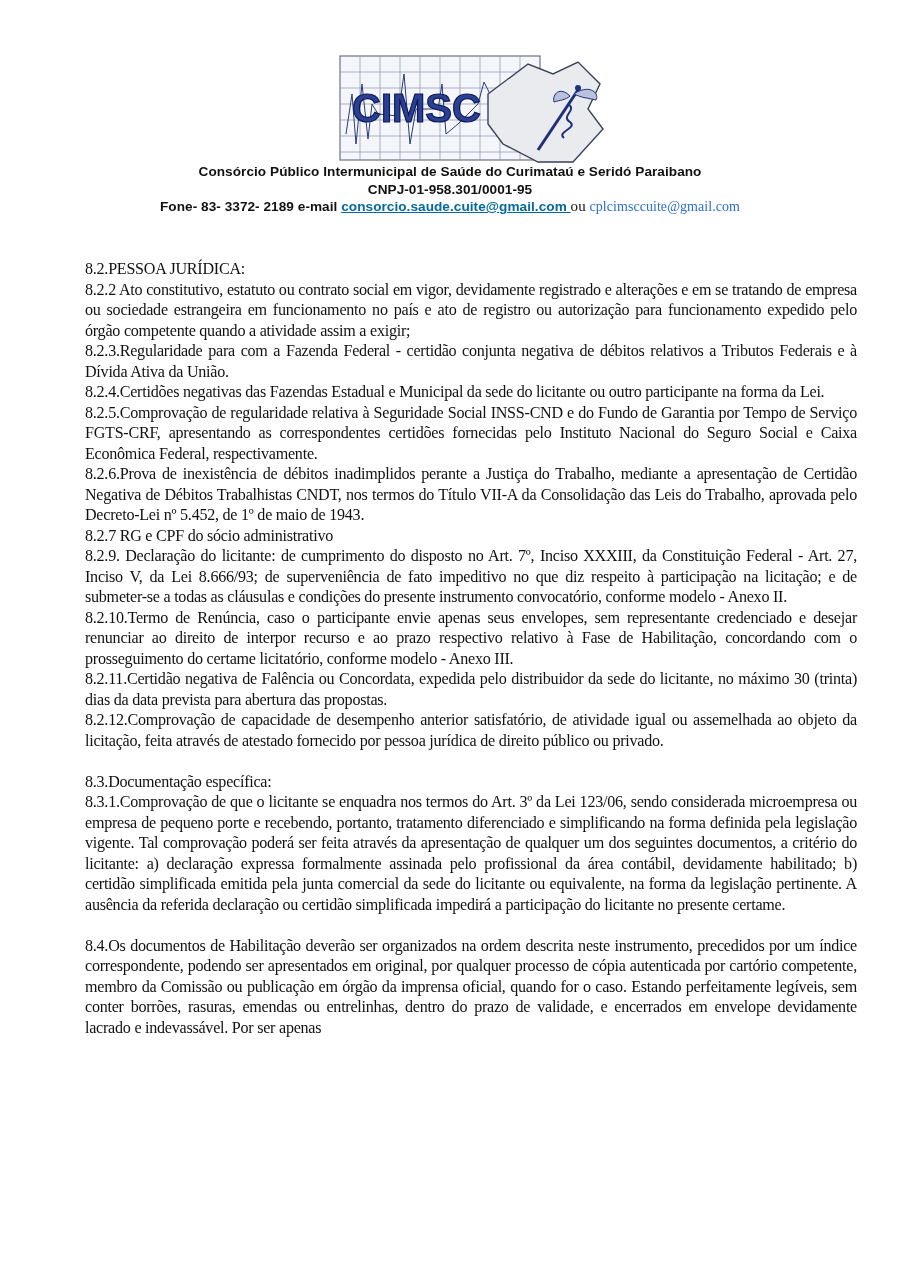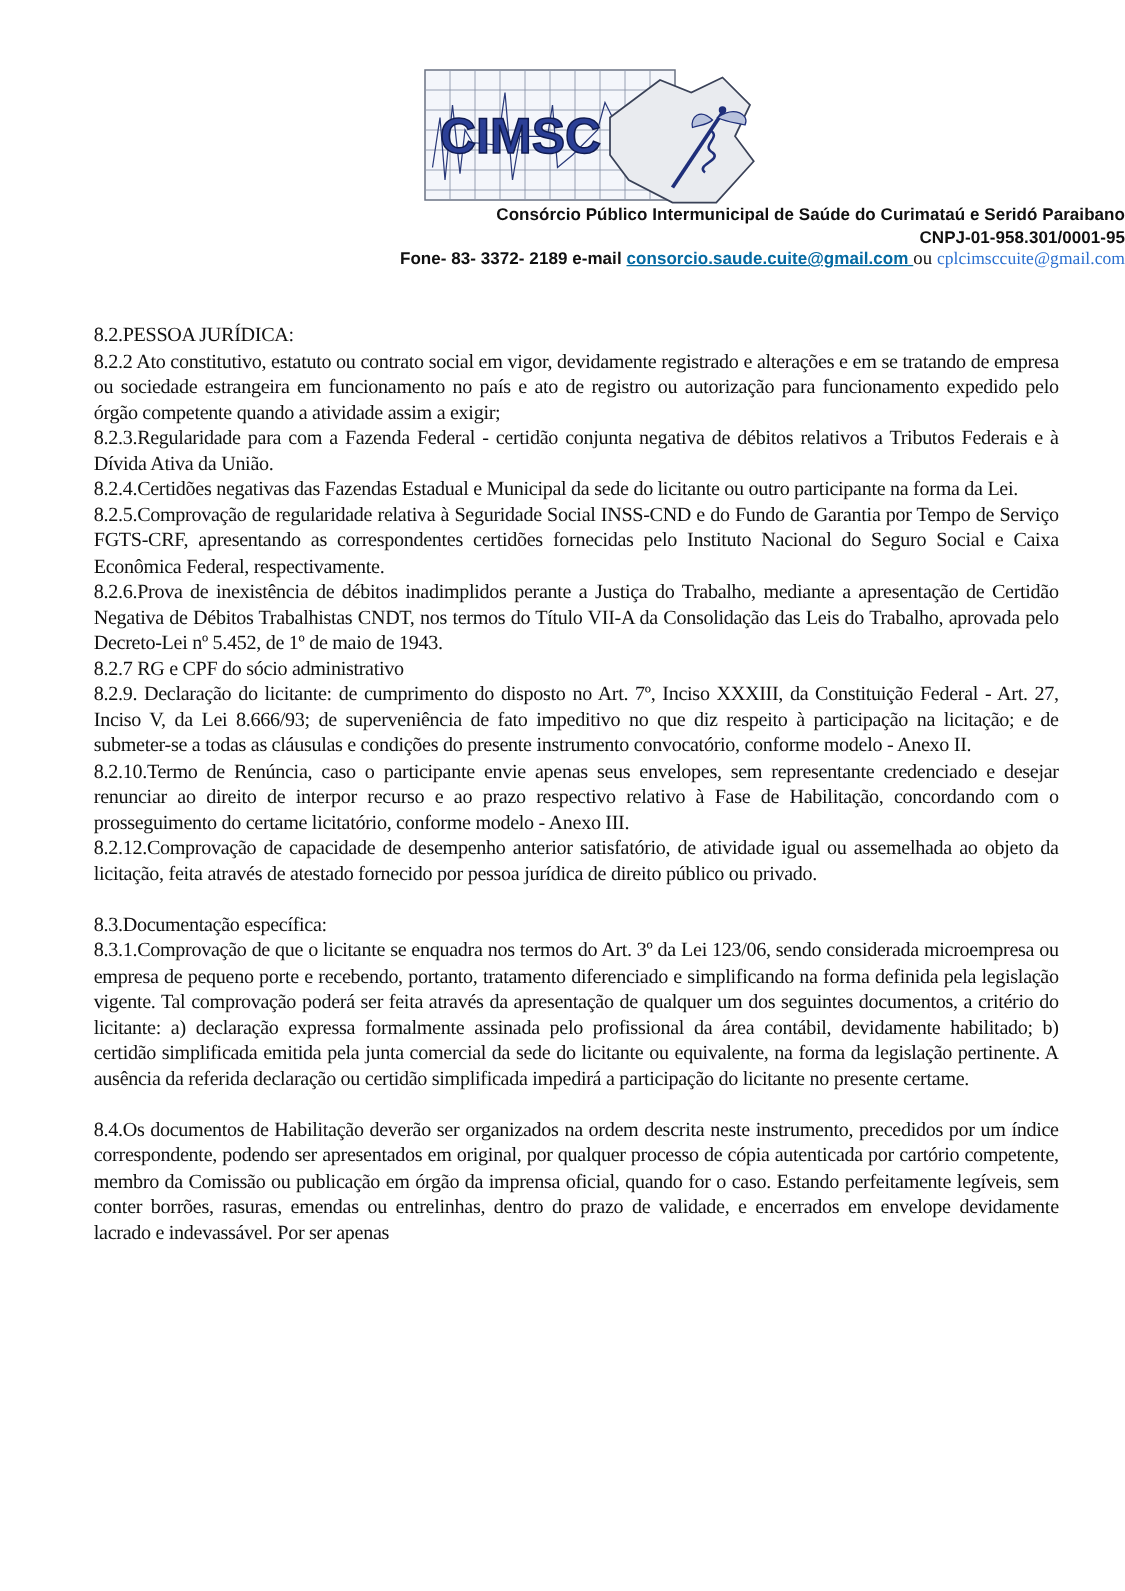--- a/index.html
+++ b/index.html
@@ -1,30 +1,30 @@
 <!DOCTYPE html>
 <html><head>
 <meta charset="utf-8">
 <style>
   html, body { margin: 0; padding: 0; background: #ffffff; }
   body { width: 900px; height: 1273px; position: relative; overflow: hidden; color: #111; }
   .logo {
     position: absolute; left: 338px; top: 54px; width: 268px; height: 112px;
   }
   .header {
-    position: absolute; left: 0; top: 163px; width: 900px; text-align: right;
+    position: absolute; left: 0; top: 163px; width: 900px; text-align: center;
     font-family: "Liberation Sans", sans-serif; font-weight: bold; font-size: 13.6px; line-height: 17.5px;
     letter-spacing: 0.05px;
   }
   .header .line { display: block; white-space: nowrap; }
   .header a.email1 { color: #0369a1; text-decoration: underline; }
   .header .ou { font-family: "Liberation Serif", serif; font-weight: normal; font-size: 15px; }
   .header a.email2 { font-family: "Liberation Serif", serif; font-weight: normal; font-size: 14px; color: #2a6fd0; text-decoration: none; }
   .content {
-    position: absolute; left: 75px; top: 259px; width: 772px;
+    position: absolute; left: 85px; top: 259px; width: 772px;
     font-family: "Liberation Serif", serif; font-size: 16.1px; line-height: 20.5px;
     text-align: justify; letter-spacing: -0.25px;
   }
   .content p { margin: 0; }
   .content .gap { height: 20.5px; }
 </style>
 </head>
 <body>
 
 <div class="logo">
@@ -69,19 +69,20 @@
 <div class="content">
   <p>8.2.PESSOA JURÍDICA:</p>
   <p>8.2.2 Ato constitutivo, estatuto ou contrato social em vigor, devidamente registrado e alterações e em se tratando de empresa ou sociedade estrangeira em funcionamento no país e ato de registro ou autorização para funcionamento expedido pelo órgão competente quando a atividade assim a exigir;</p>
   <p>8.2.3.Regularidade para com a Fazenda Federal - certidão conjunta negativa de débitos relativos a Tributos Federais e à Dívida Ativa da União.</p>
   <p>8.2.4.Certidões negativas das Fazendas Estadual e Municipal da sede do licitante ou outro participante na forma da Lei.</p>
   <p>8.2.5.Comprovação de regularidade relativa à Seguridade Social INSS-CND e do Fundo de Garantia por Tempo de Serviço FGTS-CRF, apresentando as correspondentes certidões fornecidas pelo Instituto Nacional do Seguro Social e Caixa Econômica Federal, respectivamente.</p>
   <p>8.2.6.Prova de inexistência de débitos inadimplidos perante a Justiça do Trabalho, mediante a apresentação de Certidão Negativa de Débitos Trabalhistas CNDT, nos termos do Título VII-A da Consolidação das Leis do Trabalho, aprovada pelo Decreto-Lei nº 5.452, de 1º de maio de 1943.</p>
   <p>8.2.7 RG e CPF do sócio administrativo</p>
   <p>8.2.9. Declaração do licitante: de cumprimento do disposto no Art. 7º, Inciso XXXIII, da Constituição Federal - Art. 27, Inciso V, da Lei 8.666/93; de superveniência de fato impeditivo no que diz respeito à participação na licitação; e de submeter-se a todas as cláusulas e condições do presente instrumento convocatório, conforme modelo - Anexo II.</p>
   <p>8.2.10.Termo de Renúncia, caso o participante envie apenas seus envelopes, sem representante credenciado e desejar renunciar ao direito de interpor recurso e ao prazo respectivo relativo à Fase de Habilitação, concordando com o prosseguimento do certame licitatório, conforme modelo - Anexo III.</p>
+  <p>8.2.11.Certidão negativa de Falência ou Concordata, expedida pelo distribuidor da sede do licitante, no máximo 30 (trinta) dias da data prevista para abertura das propostas.</p>
   <p>8.2.12.Comprovação de capacidade de desempenho anterior satisfatório, de atividade igual ou assemelhada ao objeto da licitação, feita através de atestado fornecido por pessoa jurídica de direito público ou privado.</p>
   <div class="gap"></div>
   <p>8.3.Documentação específica:</p>
   <p>8.3.1.Comprovação de que o licitante se enquadra nos termos do Art. 3º da Lei 123/06, sendo considerada microempresa ou empresa de pequeno porte e recebendo, portanto, tratamento diferenciado e simplificando na forma definida pela legislação vigente. Tal comprovação poderá ser feita através da apresentação de qualquer um dos seguintes documentos, a critério do licitante: a) declaração expressa formalmente assinada pelo profissional da área contábil, devidamente habilitado; b) certidão simplificada emitida pela junta comercial da sede do licitante ou equivalente, na forma da legislação pertinente. A ausência da referida declaração ou certidão simplificada impedirá a participação do licitante no presente certame.</p>
   <div class="gap"></div>
   <p>8.4.Os documentos de Habilitação deverão ser organizados na ordem descrita neste instrumento, precedidos por um índice correspondente, podendo ser apresentados em original, por qualquer processo de cópia autenticada por cartório competente, membro da Comissão ou publicação em órgão da imprensa oficial, quando for o caso. Estando perfeitamente legíveis, sem conter borrões, rasuras, emendas ou entrelinhas, dentro do prazo de validade, e encerrados em envelope devidamente lacrado e indevassável. Por ser apenas</p>
 </div>
 
 </body></html>

